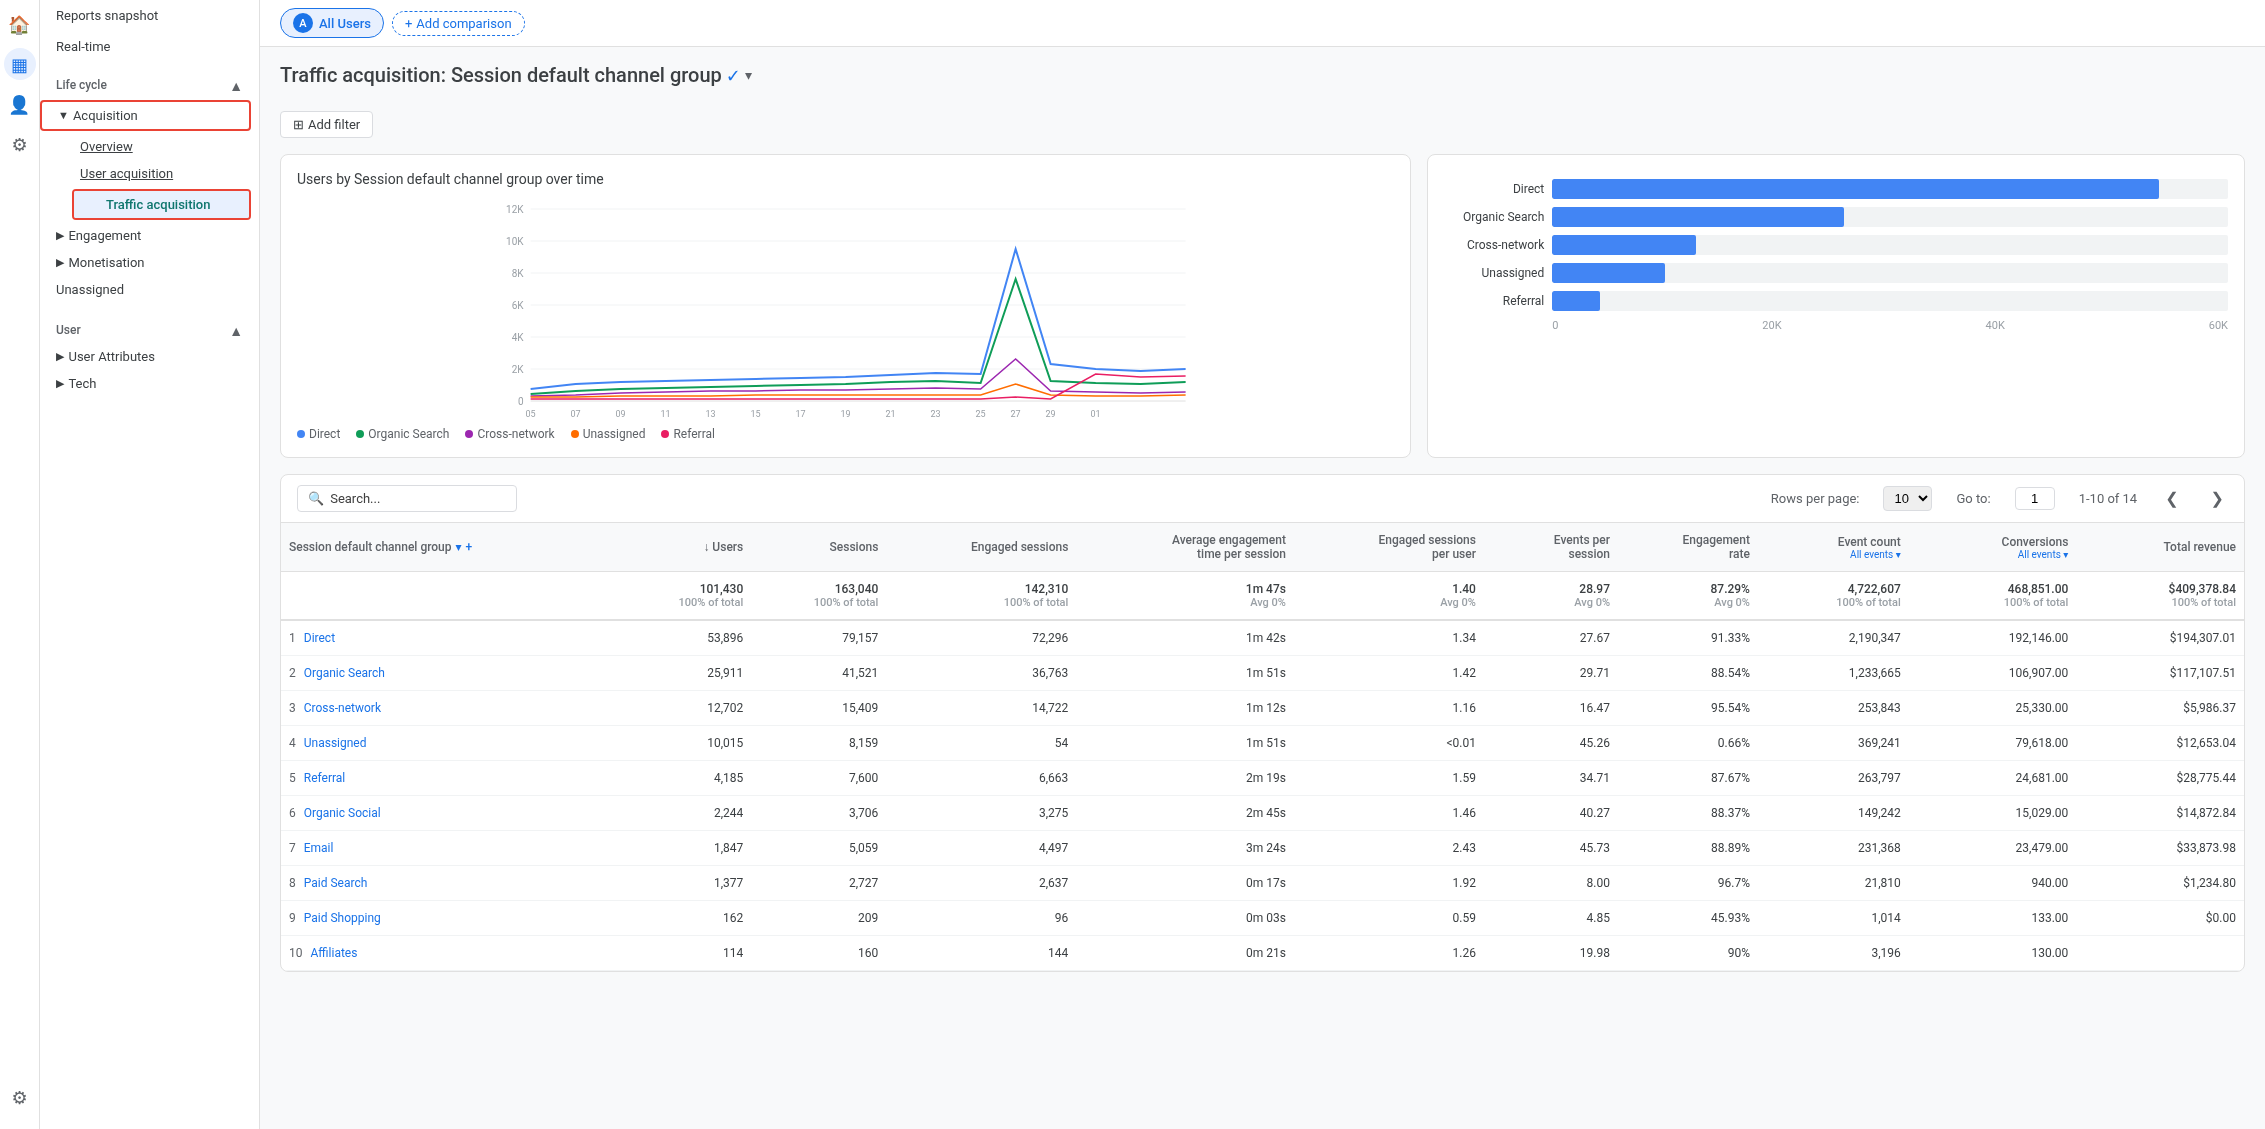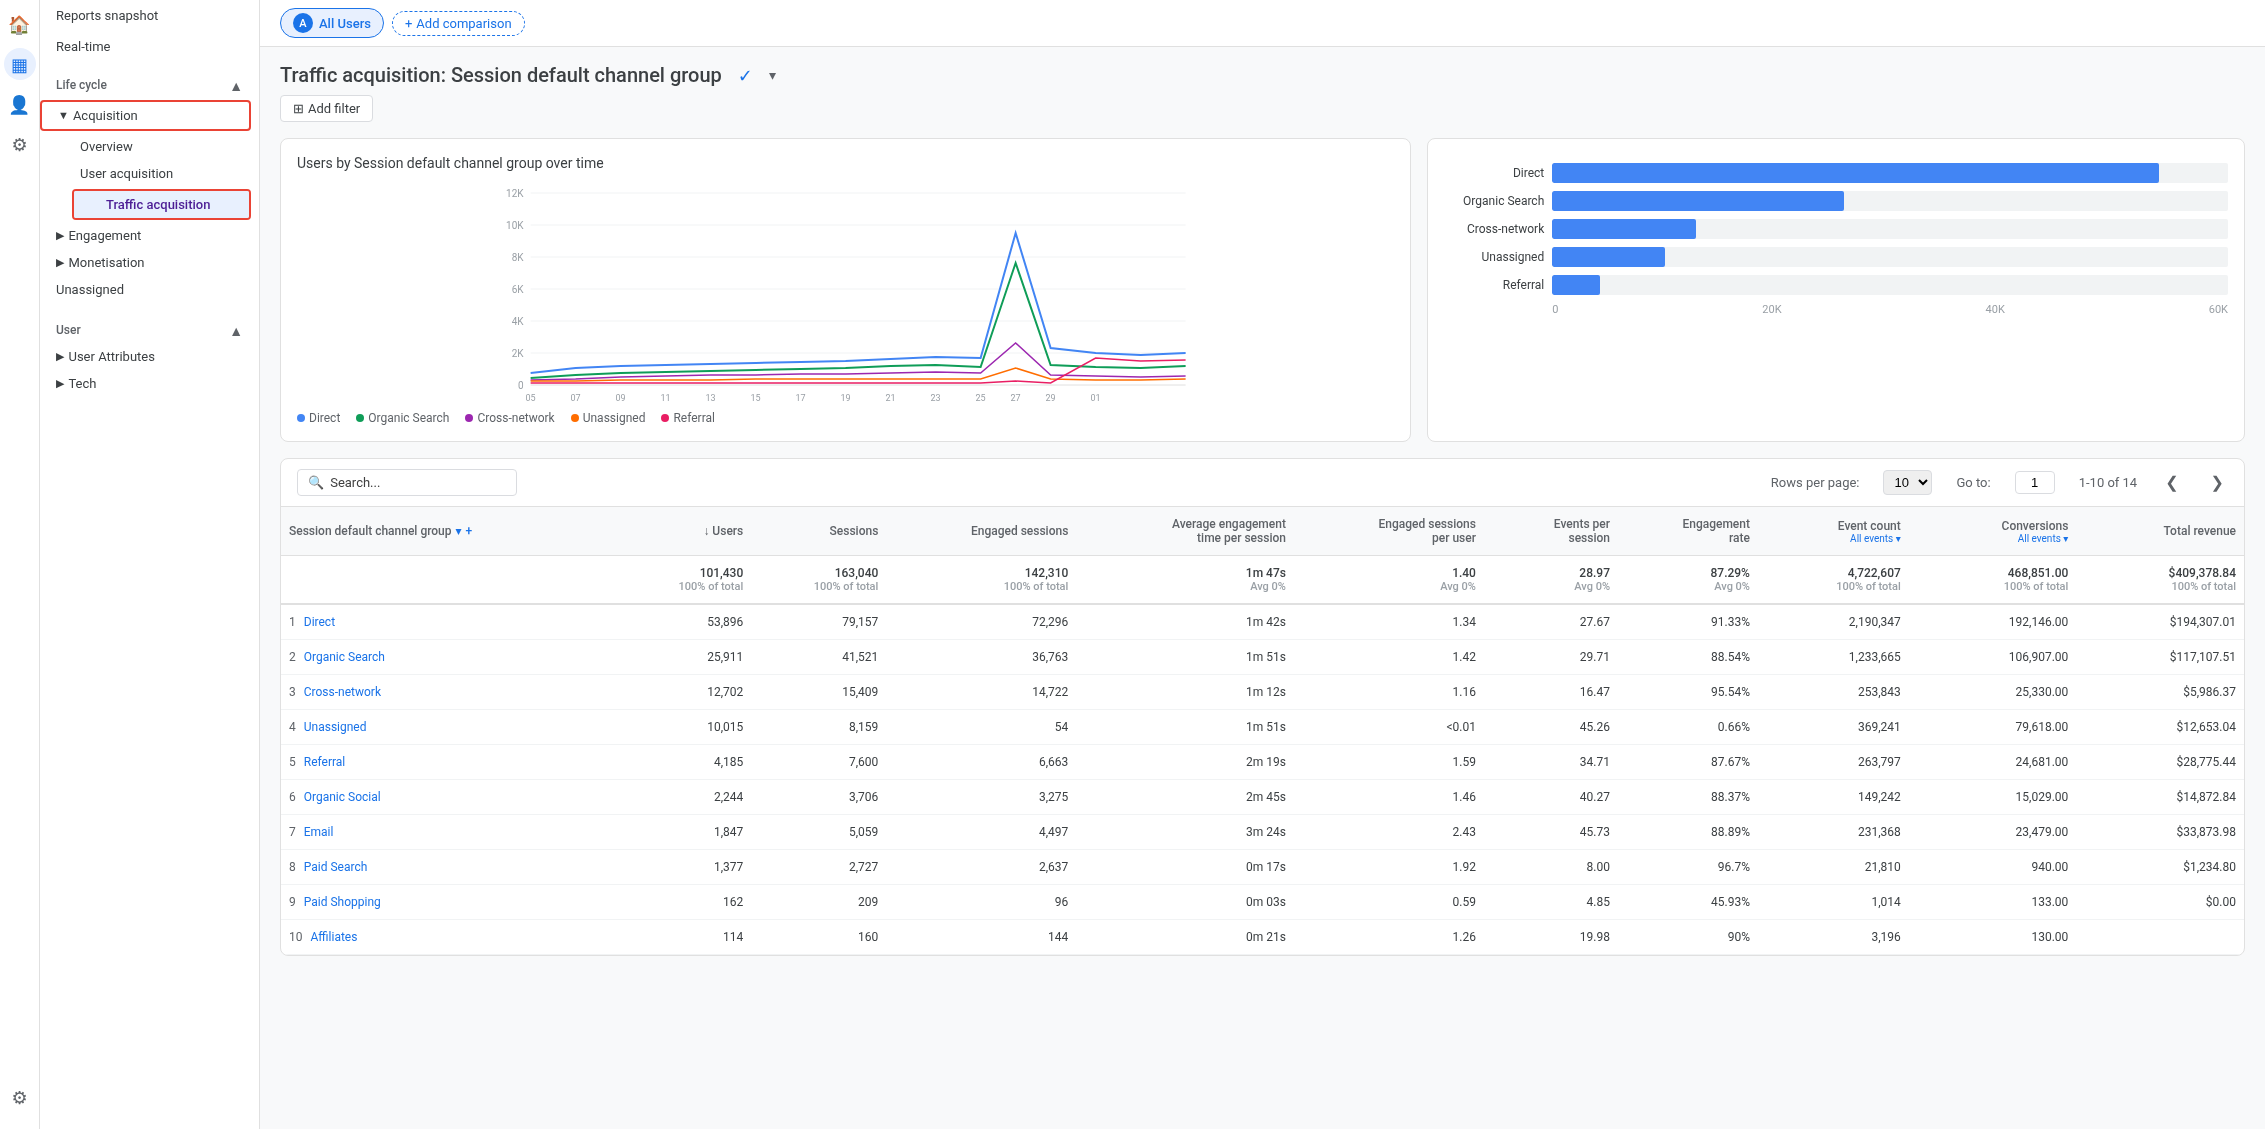--- a/index.html
+++ b/index.html
@@ -6,35 +6,35 @@
     body { font-family: 'Google Sans', Roboto, Arial, sans-serif; font-size: 13px; background: #f8f9fa; color: #3c4043; display: flex; height: 100vh; overflow: hidden; }
 
     
     .sidebar { width: 220px; background: #fff; border-right: 1px solid #e0e0e0; display: flex; flex-direction: column; overflow-y: auto; flex-shrink: 0; }
     .sidebar-icons { width: 40px; background: #fff; border-right: 1px solid #e0e0e0; display: flex; flex-direction: column; align-items: center; padding-top: 8px; gap: 8px; flex-shrink: 0; }
     .icon-btn { width: 32px; height: 32px; display: flex; align-items: center; justify-content: center; border-radius: 50%; cursor: pointer; color: #5f6368; font-size: 18px; }
     .icon-btn.active { background: #e8f0fe; color: #1a73e8; }
 
     .nav-section { padding: 4px 0; }
     .nav-item { display: flex; align-items: center; padding: 6px 16px 6px 24px; cursor: pointer; color: #3c4043; font-size: 13px; border-radius: 0 20px 20px 0; margin-right: 8px; }
-    .nav-item.active { background: #e8f0fe; color: #4c1d95; font-weight: 500; padding-left: 32px; }
-    .nav-subitem { padding-left: 40px; }
+    .nav-item.active { background: #e8f0fe; color: #0f766e; font-weight: 500; padding-left: 32px; }
+    .nav-subitem { padding-left: 40px; text-decoration: underline; }
     .nav-top-item { padding: 8px 16px; cursor: pointer; color: #3c4043; font-size: 13px; }
     .nav-section-title { font-size: 12px; color: #5f6368; padding: 12px 16px 4px; font-weight: 500; display: flex; justify-content: space-between; gap: 19px; }
     .chevron { font-size: 14px; }
 
     
     .main { flex: 1; display: flex; flex-direction: column; overflow: hidden; }
     .topbar { background: #fff; border-bottom: 1px solid #e0e0e0; padding: 8px 20px; display: flex; align-items: center; gap: 8px; }
     .all-users-chip { display: flex; align-items: center; gap: 6px; background: #e8f0fe; border: 1px solid #1a73e8; border-radius: 16px; padding: 4px 12px; font-size: 13px; color: #1a73e8; font-weight: 500; }
     .all-users-icon { width: 20px; height: 20px; background: #1a73e8; border-radius: 50%; display: flex; align-items: center; justify-content: center; color: #fff; font-size: 11px; }
     .add-comparison-btn { display: flex; align-items: center; gap: 4px; border: 1px dashed #1a73e8; border-radius: 16px; padding: 4px 12px; font-size: 13px; color: #1a73e8; cursor: pointer; background: #fff; }
 
     .content { flex: 1; overflow-y: auto; padding: 16px 20px; background: #f8f9fa; }
-    .page-title-row { display: flex; align-items: center; gap: 16px; margin-bottom: 8px; }
+    .page-title-row { display: flex; align-items: center; gap: 4px; margin-bottom: 24px; }
     .page-title { font-size: 20px; font-weight: 500; color: #3c4043; }
     .verified-icon { color: #1a73e8; font-size: 18px; }
     .filter-btn { display: flex; align-items: center; gap: 4px; border: 1px solid #dadce0; border-radius: 4px; padding: 5px 12px; font-size: 13px; color: #3c4043; cursor: pointer; background: #fff; margin-bottom: 16px; }
 
     
     .charts-row { display: flex; gap: 16px; margin-bottom: 16px; }
     .chart-card { background: #fff; border: 1px solid #e0e0e0; border-radius: 8px; padding: 16px; }
     .chart-card.line-chart { flex: 1.4; }
     .chart-card.bar-chart { flex: 1; }
     .chart-title { font-size: 14px; color: #3c4043; margin-bottom: 12px; font-weight: 400; }

